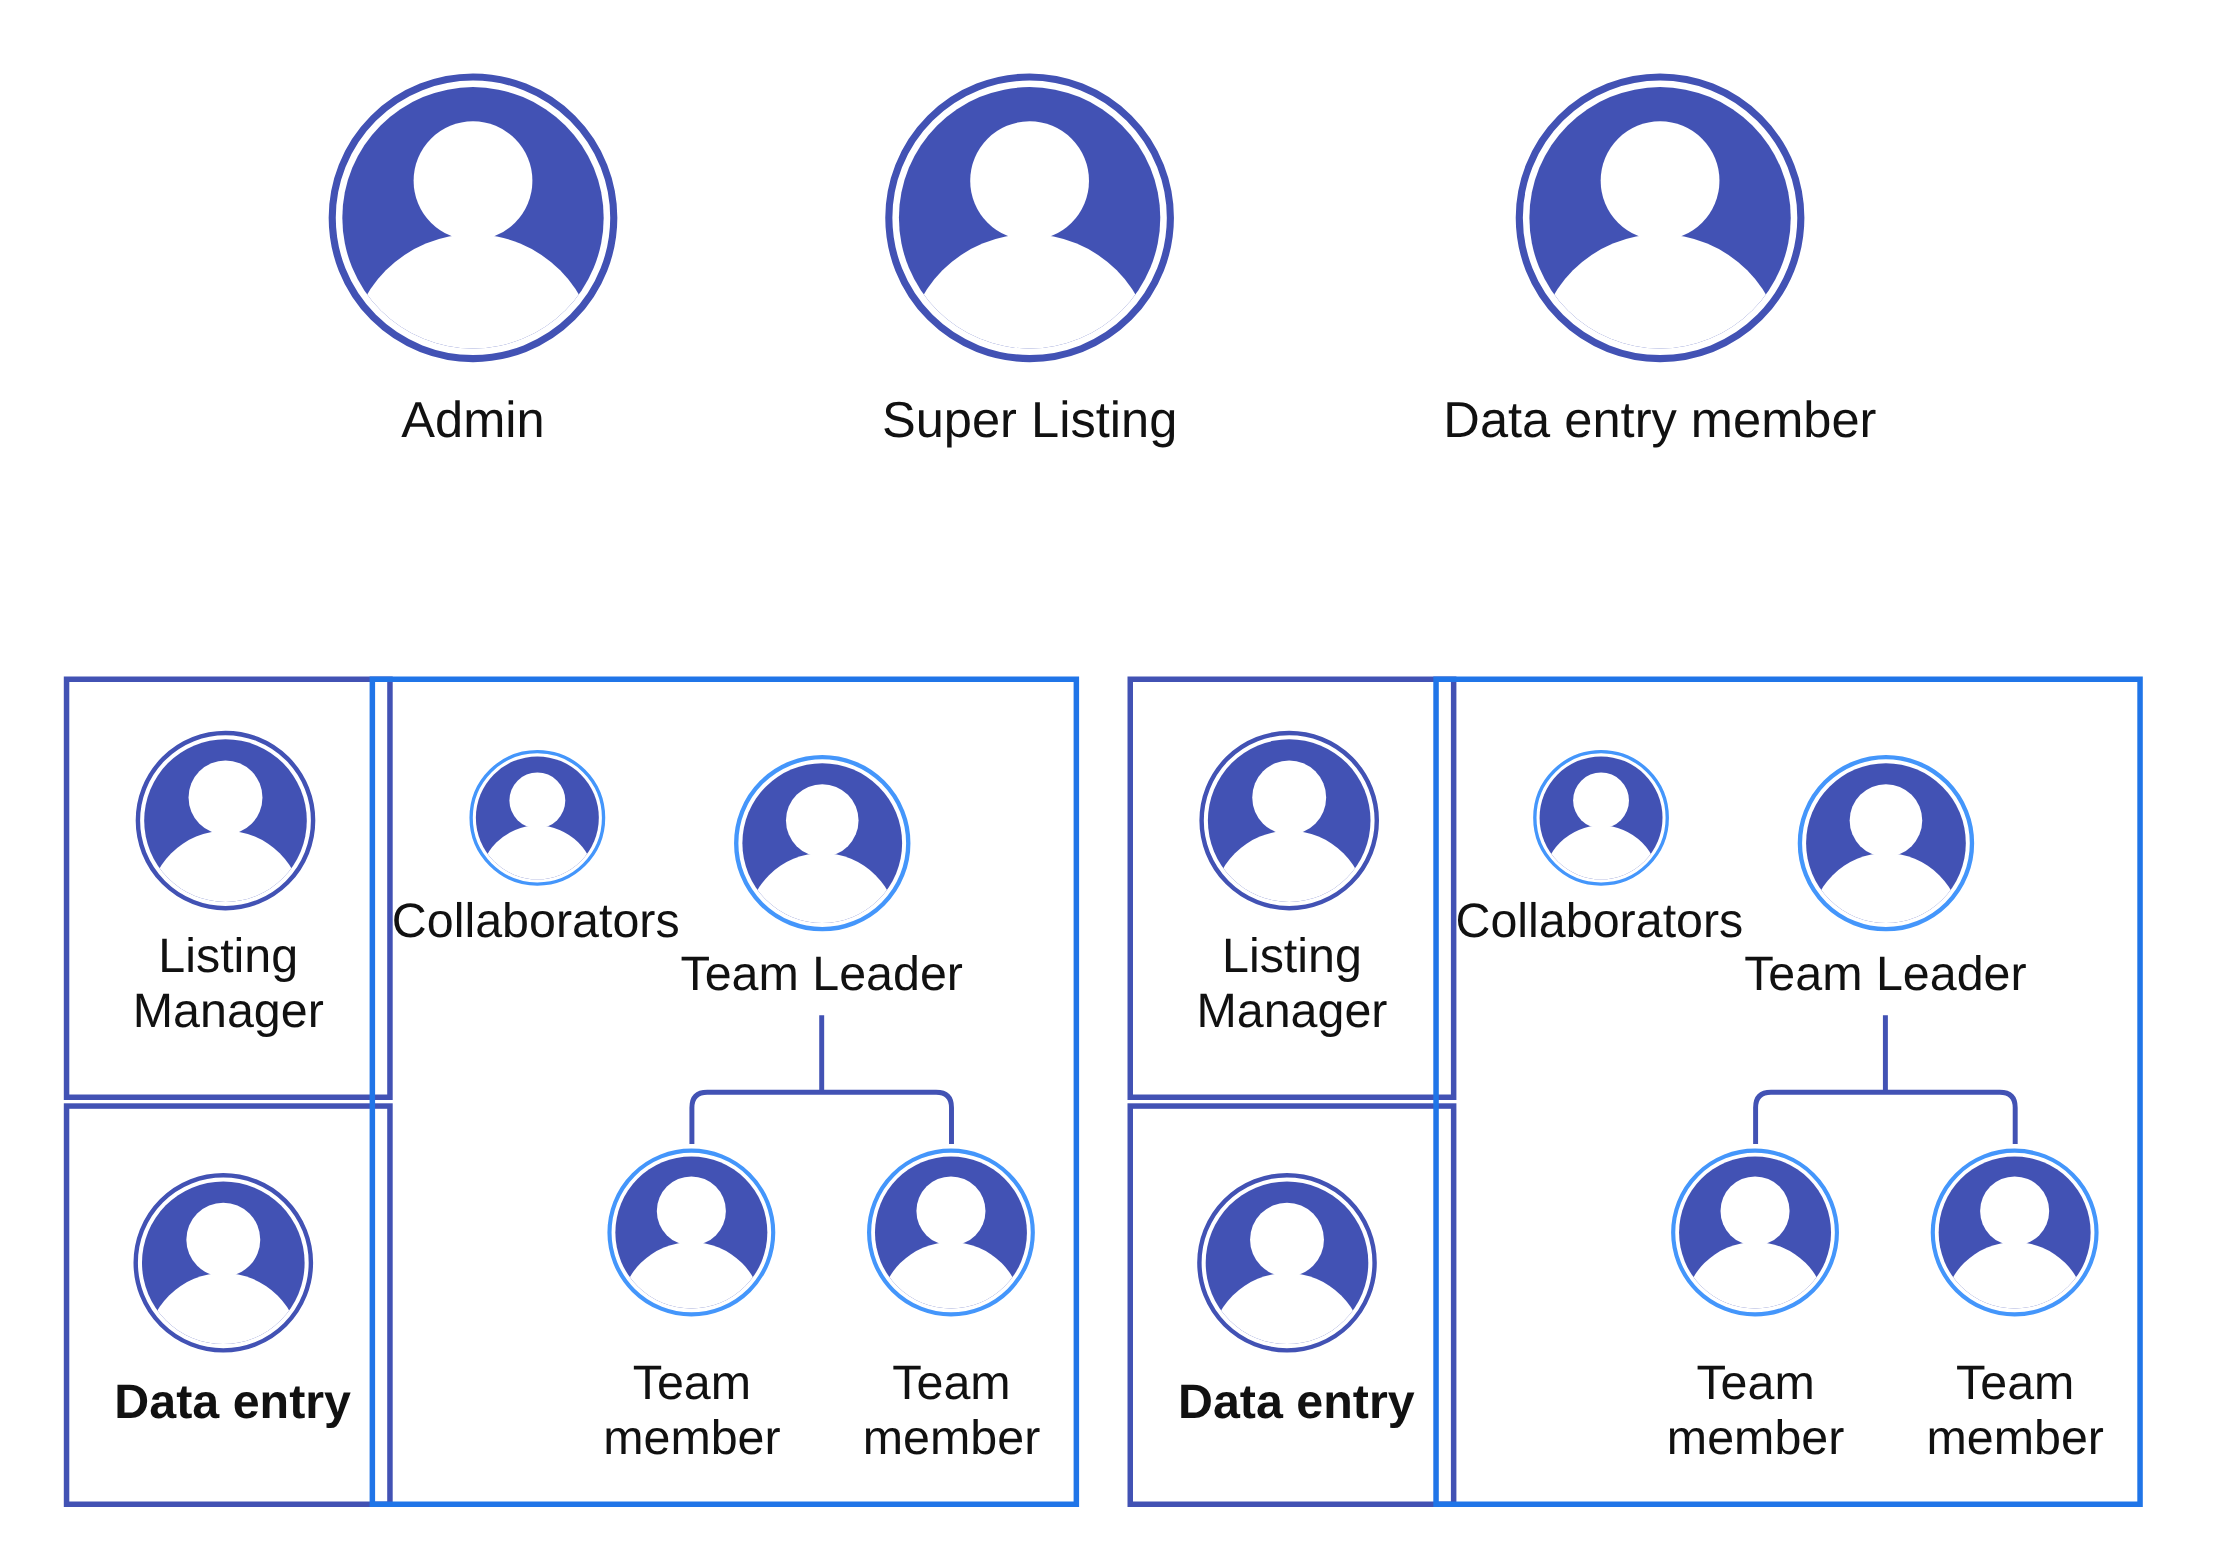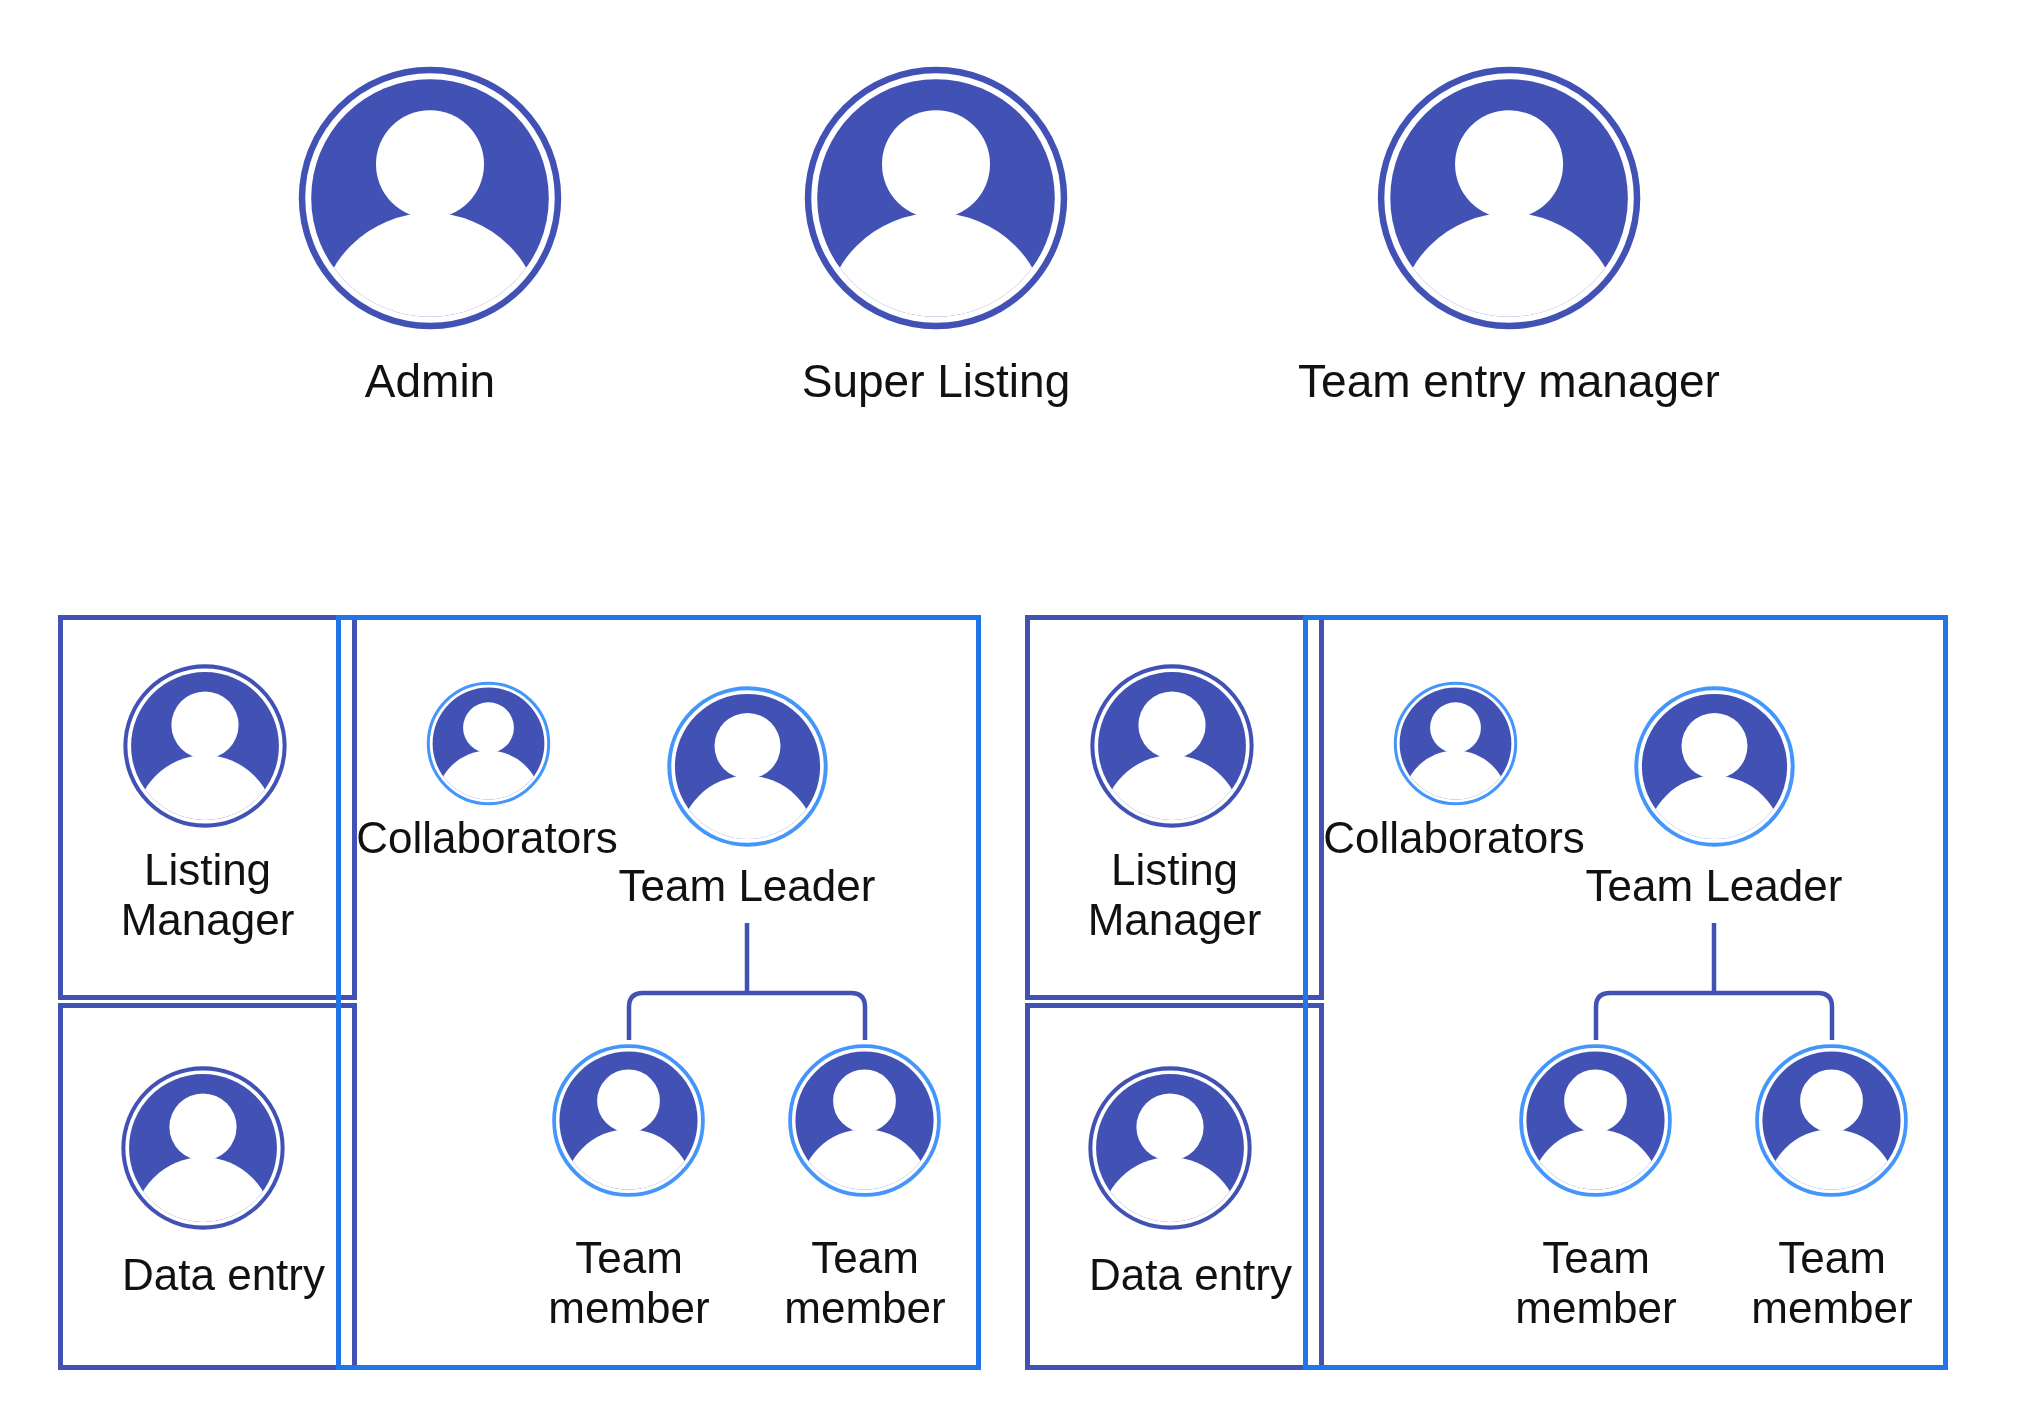--- a/index.html
+++ b/index.html
@@ -27,21 +27,21 @@
   .panel{position:absolute;top:615px;width:939px;height:824px;}
   .cell{position:absolute;left:0;width:299px;border:5px solid var(--indigo);box-sizing:border-box;background:#fff;}
   .cell-top{top:0;height:385px;}
   .cell-bottom{top:388px;height:367px;}
   .team-section{position:absolute;left:278px;top:0;width:645px;height:755px;
     border:5px solid var(--border-blue);box-sizing:border-box;}
   .panel .label{position:absolute;text-align:center;font-size:44px;line-height:50px;}
   .lm-avatar{left:63px;top:47px;width:168px;height:168px;}
   .lm-label{left:0;top:230px;width:299px;}
   .de-avatar{left:61px;top:449px;width:168px;height:168px;}
-  .de-label{left:16px;top:635px;width:299px;white-space:nowrap;}
+  .de-label{left:4px;top:635px;width:299px;white-space:nowrap;font-weight:bold;}
   
   .collab-avatar{left:84px;top:60px;width:127px;height:127px;}
   .collab-label{left:-4px;top:193px;width:300px;font-size:33px;line-height:38px;white-space:nowrap;}
   .leader-avatar{left:324px;top:64px;width:165px;height:165px;}
   .leader-label{left:206px;top:241px;width:400px;font-size:45px;white-space:nowrap;}
   .tree{position:absolute;left:0;top:0;width:645px;height:755px;}
   .tree path{fill:none;stroke:var(--indigo);stroke-width:4.5;}
   .member1-avatar{left:209px;top:422px;width:157px;height:157px;}
   .member2-avatar{left:445px;top:422px;width:157px;height:157px;}
   .member1-label{left:168px;top:613px;width:240px;line-height:52px;}
@@ -97,21 +97,21 @@
             </clipPath>
           </defs>
           <circle class="ring" cx="50" cy="50" r="47.4"></circle>
           <circle class="bg" cx="50" cy="50" r="44"></circle>
           <g clip-path="url(#avc2)">
             <circle class="head" cx="50" cy="37.5" r="20"></circle>
             <circle class="body" cx="50" cy="97" r="41.5"></circle>
           </g>
         </svg>
       </div>
-    <div class="role-label">Team entry manager</div>
+    <div class="role-label">Data entry member</div>
   </div>
 
   <section class="panel" style="left:58px">
     <div class="cell cell-top"></div>
     <div class="cell cell-bottom"></div>
     <div class="avatar lm-avatar">
         <svg viewBox="0 0 100 100" xmlns="http://www.w3.org/2000/svg">
           <defs>
             <clipPath id="avc3">
               <circle cx="50" cy="50" r="44"></circle>

